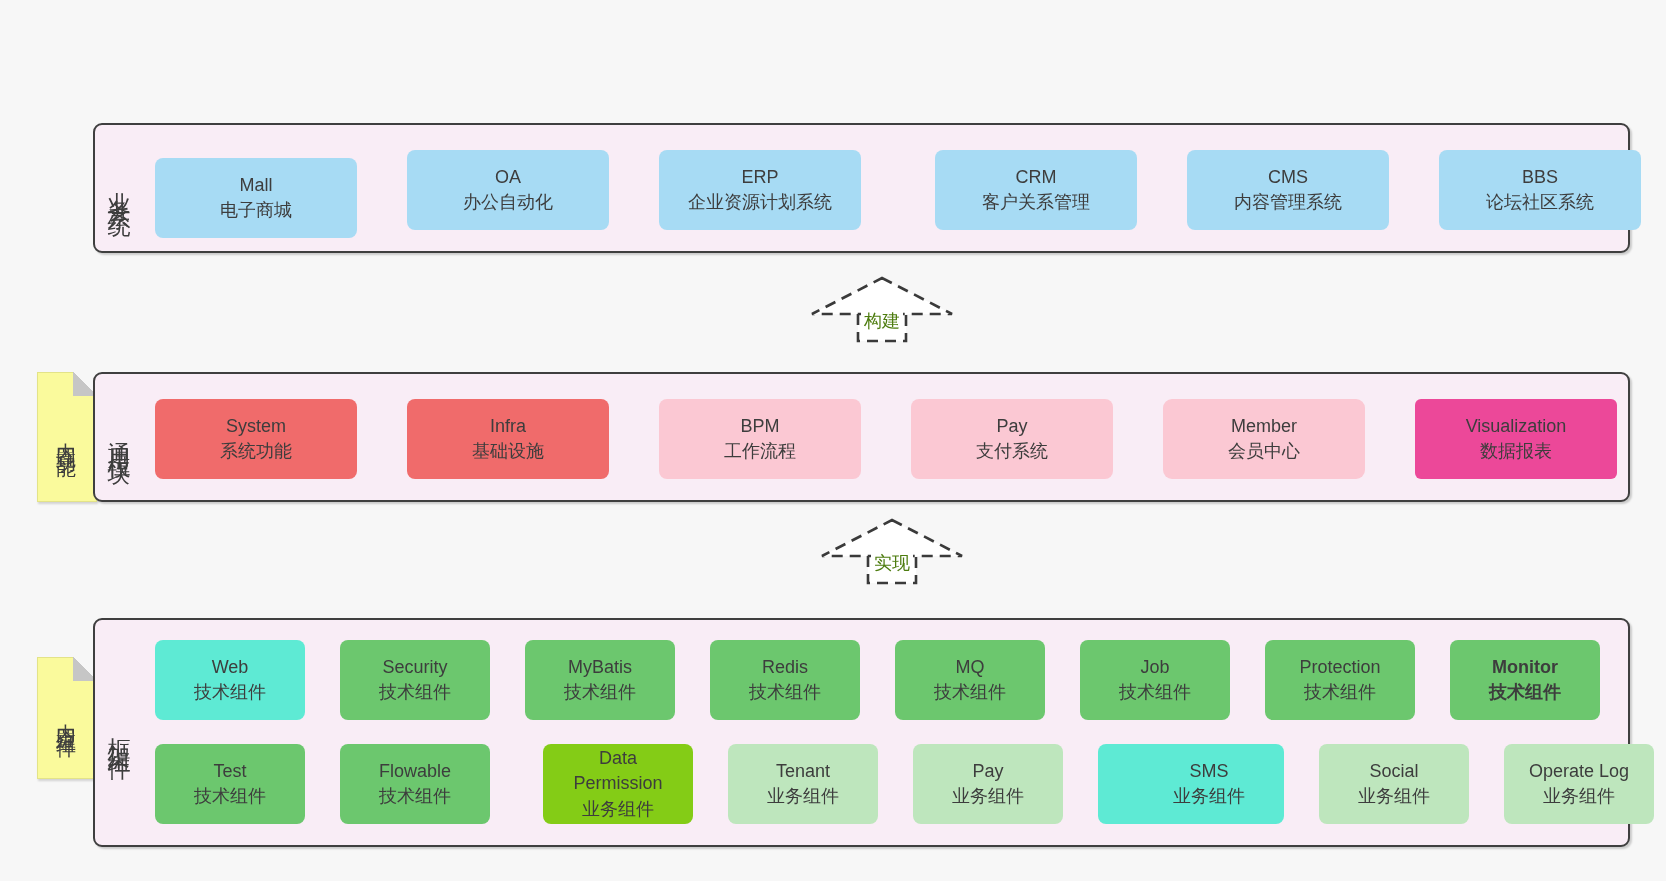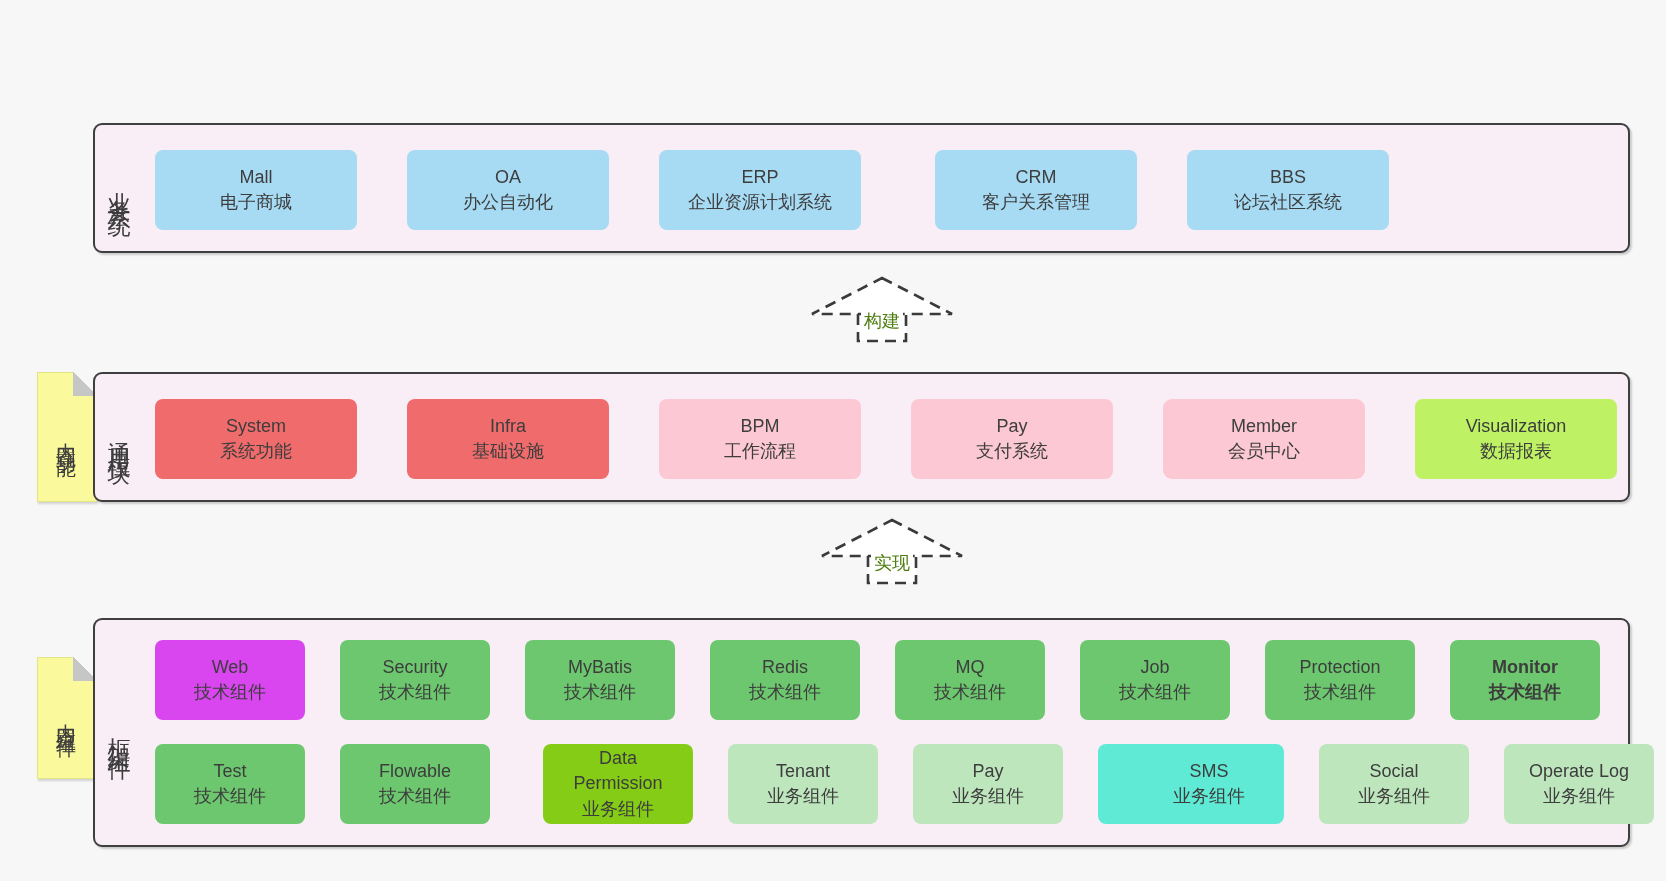--- a/index.html
+++ b/index.html
@@ -71,35 +71,39 @@
     <span>内置功能</span>
   </div>
   <div class="note note-components">
     <span class="fold"></span>
     <span>内置组件</span>
   </div>
 
   <section class="panel panel-business">
     <div class="side-label">业务系统</div>
     <div class="box-row" style="top:25px;">
-        <div class="box" style="background: rgb(167, 219, 244);">
+        <div class="box" style="background: rgb(167, 219, 244); margin-top: 8px;">
           <div class="en">Mall</div>
           <div class="zh">电子商城</div>
         </div>
         <div class="box" style="background: rgb(167, 219, 244);">
           <div class="en">OA</div>
           <div class="zh">办公自动化</div>
         </div>
         <div class="box" style="background: rgb(167, 219, 244);">
           <div class="en">ERP</div>
           <div class="zh">企业资源计划系统</div>
         </div>
         <div class="box" style="background: rgb(167, 219, 244); margin-left: 24px;">
           <div class="en">CRM</div>
           <div class="zh">客户关系管理</div>
+        </div>
+        <div class="box" style="background: rgb(167, 219, 244);">
+          <div class="en">CMS</div>
+          <div class="zh">内容管理系统</div>
         </div>
         <div class="box" style="background: rgb(167, 219, 244);">
           <div class="en">BBS</div>
           <div class="zh">论坛社区系统</div>
         </div>
       </div>
   </section>
 
   <div class="arrow arrow-build">
     <svg width="150" height="70" viewBox="0 0 150 70">
@@ -127,41 +131,41 @@
           <div class="zh">工作流程</div>
         </div>
         <div class="box" style="background: rgb(251, 200, 211);">
           <div class="en">Pay</div>
           <div class="zh">支付系统</div>
         </div>
         <div class="box" style="background: rgb(251, 200, 211); border-radius: 9px;">
           <div class="en">Member</div>
           <div class="zh">会员中心</div>
         </div>
-        <div class="box" style="background: #bef264;">
+        <div class="box" style="background: #ec4899; border-radius: 6px;">
           <div class="en">Visualization</div>
           <div class="zh">数据报表</div>
         </div>
       </div>
   </section>
 
   <div class="arrow arrow-implement">
     <svg width="150" height="70" viewBox="0 0 150 70">
       <polygon points="75,5 145,41 5,41" fill="#ffffff" stroke="none"></polygon>
       <rect x="51" y="41" width="48" height="27" fill="#ffffff" stroke="none"></rect>
       <polygon points="75,5 145,41 5,41" fill="none" stroke="#3a3a3a" stroke-width="2.6" stroke-dasharray="11 7"></polygon>
       <path d="M51,41 L51,68 L99,68 L99,41" fill="none" stroke="#3a3a3a" stroke-width="2.6" stroke-dasharray="11 7"></path>
     </svg>
     <span class="arrow-label">实现</span>
   </div>
 
   <section class="panel panel-components">
     <div class="side-label">框架组件</div>
     <div class="box-row small small-gap" style="top:20px;">
-        <div class="box" style="background: #d946ef;">
+        <div class="box" style="background: #5eead4;">
           <div class="en">Web</div>
           <div class="zh">技术组件</div>
         </div>
         <div class="box" style="background: rgb(108, 199, 110);">
           <div class="en">Security</div>
           <div class="zh">技术组件</div>
         </div>
         <div class="box" style="background: rgb(108, 199, 110);">
           <div class="en">MyBatis</div>
           <div class="zh">技术组件</div>

